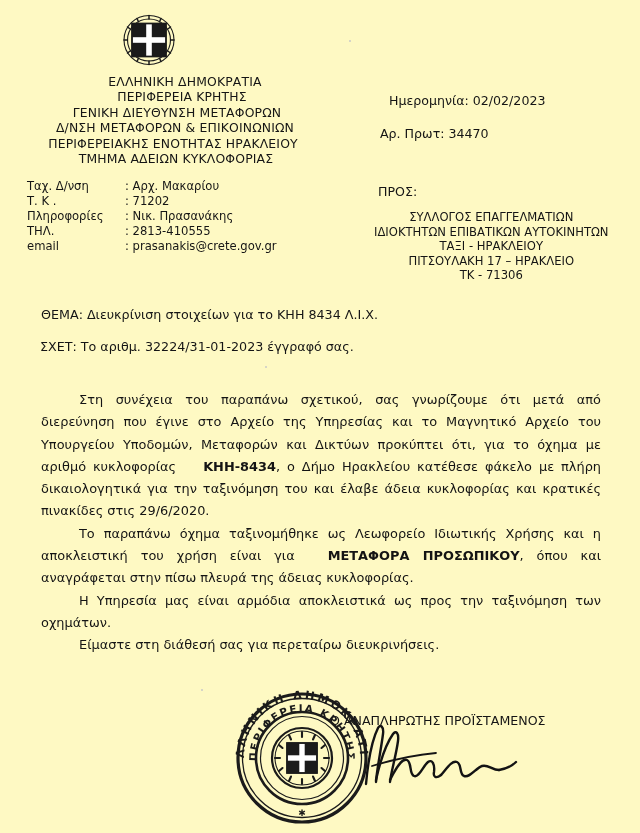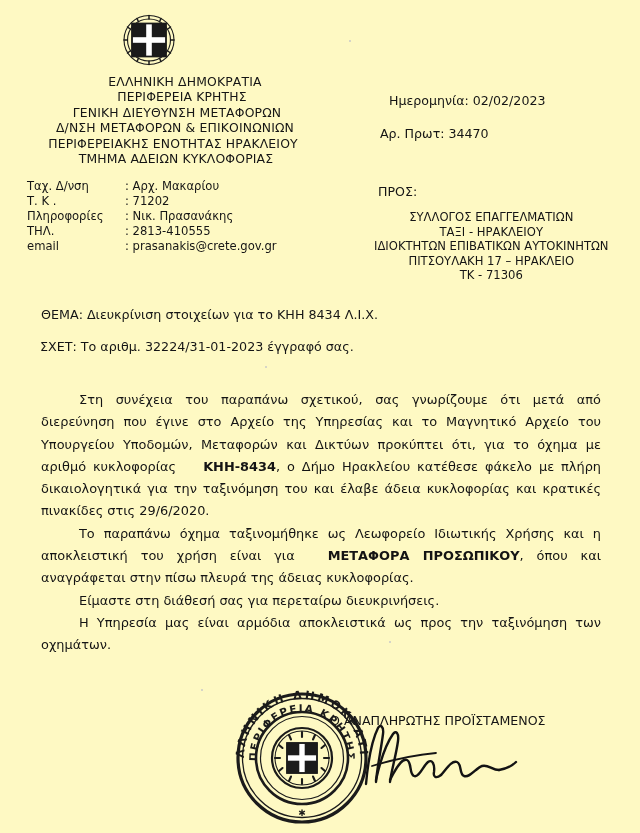--- a/index.html
+++ b/index.html
@@ -247,34 +247,34 @@
       <span class="v">: prasanakis@crete.gov.gr</span>
     </div>
   </div>
 
   <div class="date-line">Ημερομηνία: 02/02/2023</div>
   <div class="proto-line">Αρ. Πρωτ: 34470</div>
 
   <div class="pros-label">ΠΡΟΣ:</div>
   <div class="pros-body">
     <div>ΣΥΛΛΟΓΟΣ ΕΠΑΓΓΕΛΜΑΤΙΩΝ</div>
+    <div>ΙΔΙΟΚΤΗΤΩΝ ΕΠΙΒΑΤΙΚΩΝ ΑΥΤΟΚΙΝΗΤΩΝ</div>
     <div>ΤΑΞΙ - ΗΡΑΚΛΕΙΟΥ</div>
-    <div>ΙΔΙΟΚΤΗΤΩΝ ΕΠΙΒΑΤΙΚΩΝ ΑΥΤΟΚΙΝΗΤΩΝ</div>
     <div>ΠΙΤΣΟΥΛΑΚΗ 17 – ΗΡΑΚΛΕΙΟ</div>
     <div>ΤΚ - 71306</div>
   </div>
 
   <div class="thema">ΘΕΜΑ: Διευκρίνιση στοιχείων για το ΚΗΗ 8434 Λ.Ι.Χ.</div>
   <div class="sxet">ΣΧΕΤ:  Το αριθμ. 32224/31-01-2023 έγγραφό σας.</div>
 
   <div class="body">
     <p><span>Στη συνέχεια του παραπάνω σχετικού, σας γνωρίζουμε ότι μετά από διερεύνηση που έγινε στο Αρχείο της Υπηρεσίας και το Μαγνητικό Αρχείο του Υπουργείου Υποδομών, Μεταφορών και Δικτύων προκύπτει ότι, για το όχημα με αριθμό κυκλοφορίας </span><b>ΚΗΗ-8434</b><span>, ο Δήμο Ηρακλείου κατέθεσε φάκελο με πλήρη δικαιολογητικά για την ταξινόμηση του και έλαβε άδεια κυκλοφορίας και κρατικές πινακίδες στις 29/6/2020.</span></p>
     <p><span>Το παραπάνω όχημα ταξινομήθηκε ως Λεωφορείο Ιδιωτικής Χρήσης και η αποκλειστική του χρήση είναι για </span><b>ΜΕΤΑΦΟΡΑ ΠΡΟΣΩΠΙΚΟΥ</b><span>, όπου και αναγράφεται στην πίσω πλευρά της άδειας κυκλοφορίας.</span></p>
+    <p>Η Υπηρεσία μας είναι αρμόδια αποκλειστικά ως προς την ταξινόμηση των οχημάτων.</p>
     <p>Είμαστε στη διάθεσή σας για περεταίρω διευκρινήσεις.</p>
-    <p>Η Υπηρεσία μας είναι αρμόδια αποκλειστικά ως προς την ταξινόμηση των οχημάτων.</p>
   </div>
 
   <div class="sig-title">Ο ΑΝΑΠΛΗΡΩΤΗΣ ΠΡΟΪΣΤΑΜΕΝΟΣ</div>
 
   <div class="stamp">
     <svg viewBox="0 0 136 138" width="136" height="138" aria-hidden="true">
       <defs>
         <path id="outerArc" d="M 68 131 A 63 64 0 1 1 68 3 A 63 64 0 1 1 68 131"></path>
         <path id="ringOuterText" d="M 10 69 A 58 59 0 1 1 126 69"></path>
         <path id="ringOuterTextBottom" d="M 14 69 A 54 55 0 1 0 122 69"></path>

